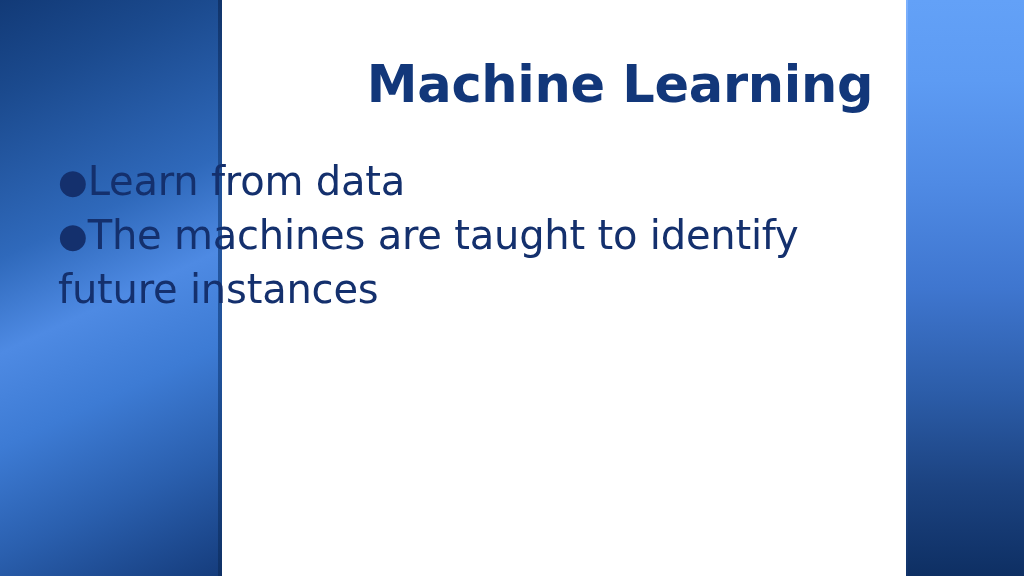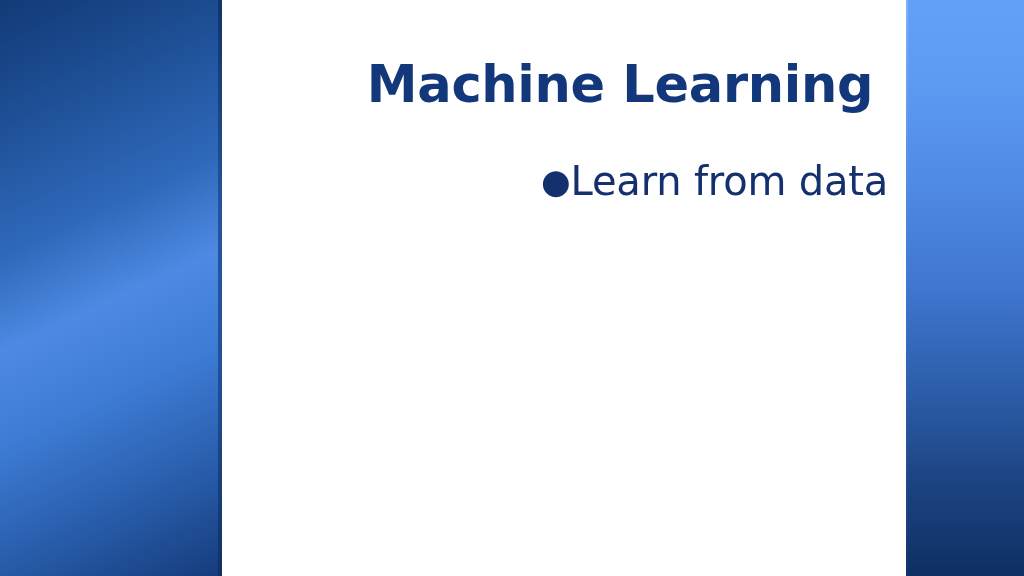--- a/index.html
+++ b/index.html
@@ -101,21 +101,20 @@
     letter-spacing: -0.3px;
     color: #12377a;
     white-space: nowrap;
   }
 
   .body-block {
     position: absolute;
     left: 58px;
     top: 154px;
     width: 830px;
-    text-align: right;
   }
 
   .bullet-line {
     font-family: "DejaVu Sans", sans-serif;
     font-weight: normal;
     font-size: 40px;
     line-height: 54px;
     color: #14306d;
     white-space: nowrap;
     letter-spacing: -0.2px;
@@ -137,19 +136,21 @@
   <div class="band-right"></div>
 
   <div class="content">
 
     <div class="slide-title">Machine Learning</div>
 
     <div class="body-block">
 
       <div class="bullet-line"><span class="bullet-dot">●</span><span>Learn from data</span></div>
 
+      <div class="bullet-line"><span class="bullet-dot">●</span><span>The machines are taught to identify</span></div>
 
 
 
+      <div class="bullet-line"><span>future instances</span></div>
 
     </div>
   </div>
 </div>
 
 </body></html>

